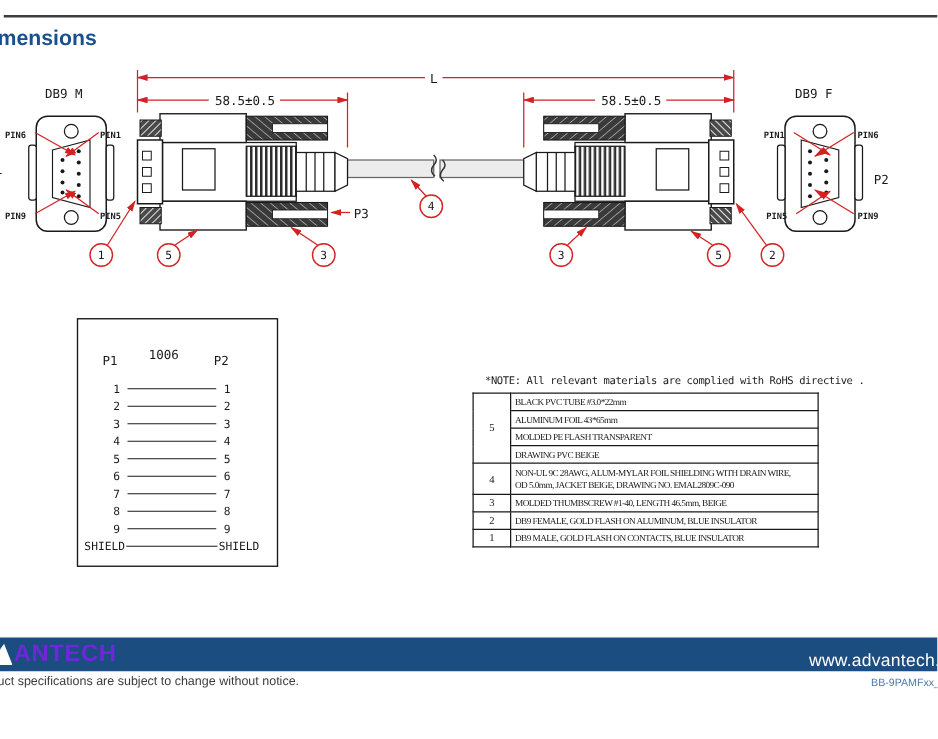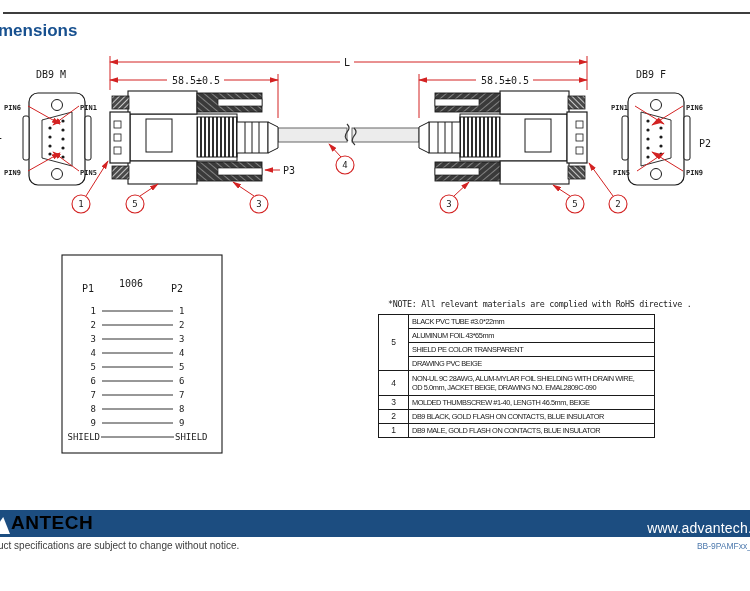--- a/index.html
+++ b/index.html
@@ -9,27 +9,27 @@
   }
   .abs{position:absolute;}
   #top-rule{left:3px;top:12px;width:747px;height:2px;background:#3d3d3d;}
   #page-title{left:-2px;top:21px;font-size:17px;font-weight:bold;color:#17508f;letter-spacing:0;}
   #drawing-svg{left:0;top:0;}
   
   #rohs-note{left:388px;top:299px;width:300px;font-family:"DejaVu Sans Mono",monospace;
     font-size:8.4px;color:#1a1a1a;letter-spacing:-0.3px;white-space:nowrap;}
   #bom-table{left:378px;top:314px;border-collapse:collapse;table-layout:fixed;width:277px;}
   #bom-table td{border:1px solid #1a1a1a;color:#1a1a1a;
-    font-family:Liberation Sans, sans-serif;font-size:7.4px;letter-spacing:-0.45px;
+    font-family:Liberation Serif, serif;font-size:7.4px;letter-spacing:-0.45px;
     padding:0 0 0 3px;height:13px;line-height:9px;white-space:pre-line;overflow:hidden;}
   #bom-table td.item-no{width:29px;text-align:center;padding:0;font-size:8.5px;letter-spacing:0;}
   #bom-table td.tall{height:24px;}
   
   #footer-bar{left:0;top:510px;width:750px;height:27px;background:#1c4d80;}
-  #logo-wrap{left:0;top:513px;height:21px;display:flex;align-items:flex-end;color:#000000;}
+  #logo-wrap{left:0;top:513px;height:21px;display:flex;align-items:center;color:#6d28d9;}
   #logo-tri{width:15px;height:17px;background:#ffffff;
     clip-path:polygon(55% 0,100% 100%,10% 100%,10% 55%);margin-right:1px;margin-left:-5px;}
   #logo-text{font-size:19px;font-weight:bold;letter-spacing:0.5px;font-style:normal;}
   #footer-site{right:-2px;top:520px;color:#ffffff;font-size:14px;letter-spacing:0.2px;}
   #footer-disclaimer{left:-2px;top:540px;color:#3c3c3c;font-size:10px;}
   #footer-doccode{right:-2px;top:541px;color:#4d79ad;font-size:8.5px;}
   svg text{fill:#1a1a1a;font-family:"DejaVu Sans Mono",monospace;}
   svg .cad10{font-size:10px;}
   svg .cad9{font-size:9px;}
   svg .pinlbl{font-size:7px;font-weight:bold;}
@@ -251,37 +251,37 @@
 <table id="bom-table" class="abs">
   <tbody>
       <tr>
     <td class="item-no" rowspan="4">5</td>
     <td>BLACK PVC TUBE #3.0*22mm</td>
   </tr>
   <tr>
         <td>ALUMINUM FOIL 43*65mm</td>
       </tr>
   <tr>
-        <td>SHIELD PE COLOR TRANSPARENT</td>
+        <td>MOLDED PE FLASH TRANSPARENT</td>
       </tr>
   <tr>
         <td>DRAWING PVC BEIGE</td>
       </tr>
   <tr>
     <td class="item-no">4</td>
     <td class="tall">NON-UL 9C 28AWG, ALUM-MYLAR FOIL SHIELDING WITH DRAIN WIRE,
 OD 5.0mm, JACKET BEIGE, DRAWING NO. EMAL2809C-090</td>
   </tr>
   <tr>
     <td class="item-no">3</td>
     <td>MOLDED THUMBSCREW #1-40, LENGTH 46.5mm, BEIGE</td>
   </tr>
   <tr>
     <td class="item-no">2</td>
-    <td>DB9 BLACK, GOLD FLASH ON CONTACTS, BLUE INSULATOR</td>
+    <td>DB9 FEMALE, GOLD FLASH ON ALUMINUM, BLUE INSULATOR</td>
   </tr>
   <tr>
     <td class="item-no">1</td>
     <td>DB9 MALE, GOLD FLASH ON CONTACTS, BLUE INSULATOR</td>
   </tr>
 </tbody>
   </table>
 
 <div id="footer-bar" class="abs"></div>
 <div id="logo-wrap" class="abs">

